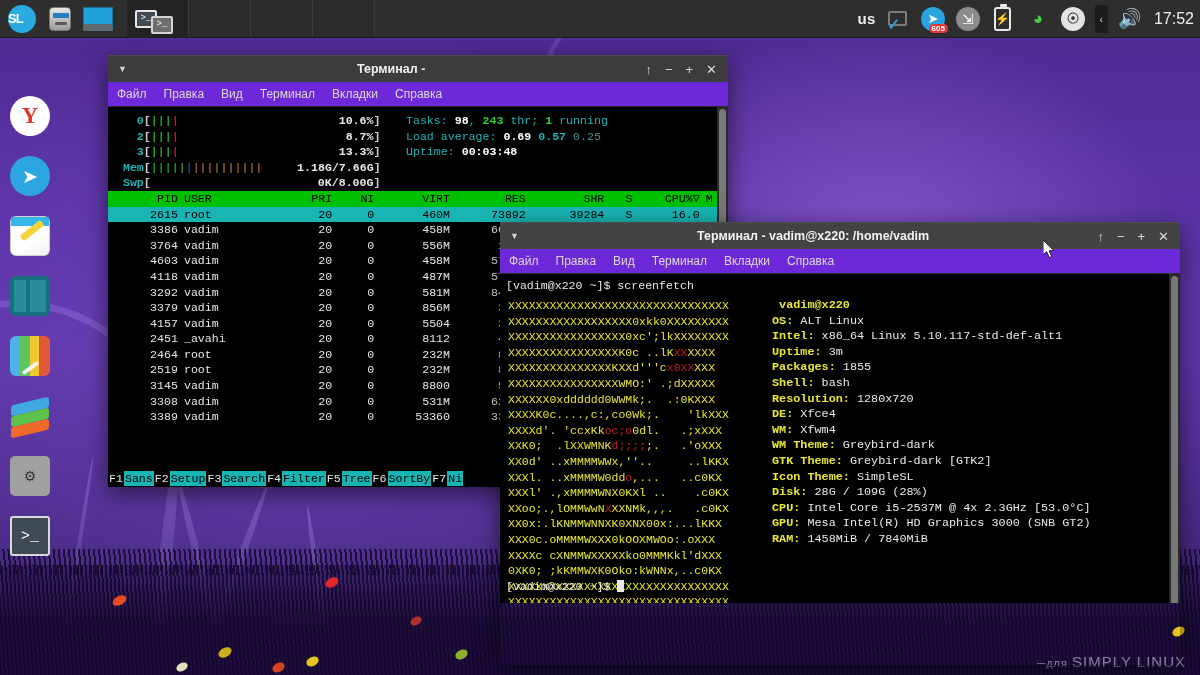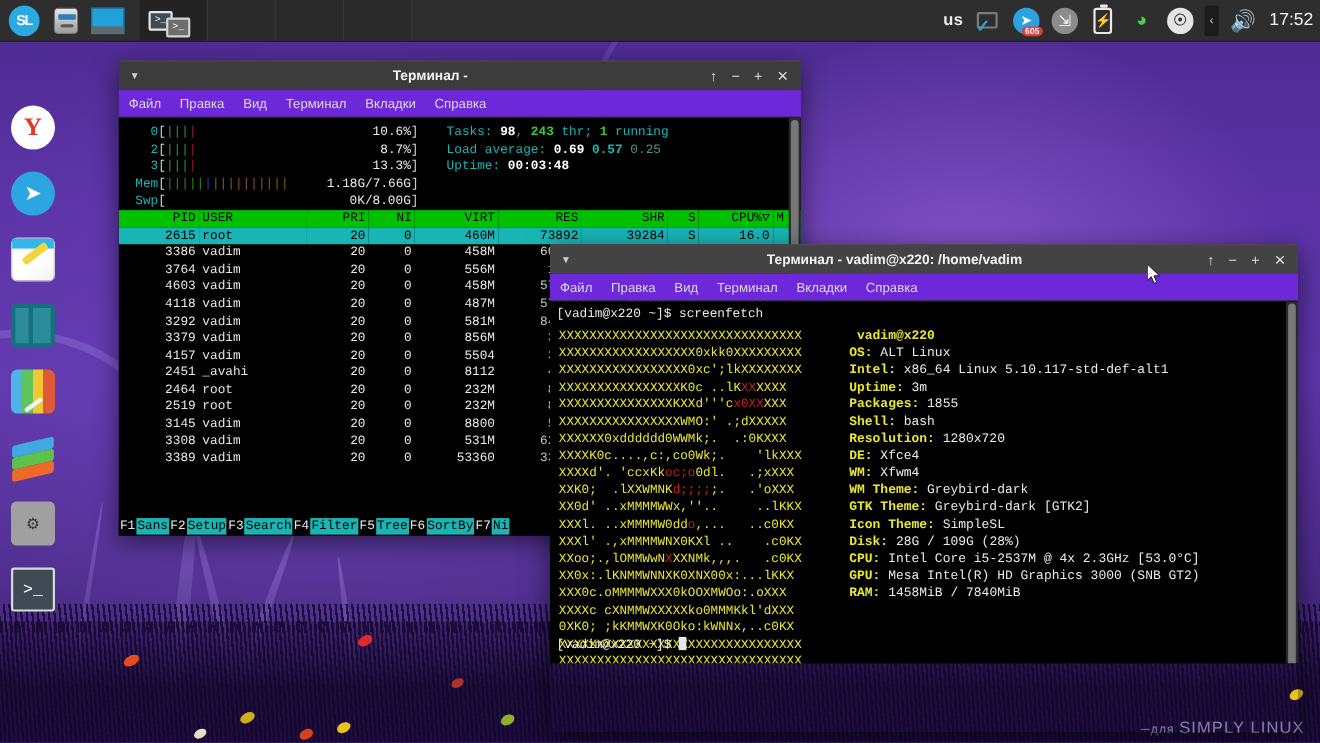--- a/index.html
+++ b/index.html
@@ -50,21 +50,21 @@
   
   #panel {
     position:absolute; top:0; left:0; right:0; height:38px;
     background:#2e2e2e; display:flex; align-items:center; z-index:60;
     border-bottom:1px solid #1c1c1c;
   }
   .panel-left { display:flex; align-items:center; height:100%; }
   .sl-logo {
     width:28px; height:28px; border-radius:50%; margin:0 9px 0 8px;
     background:#29abe2; color:#fff; font-weight:bold; font-size:13px;
-    display:flex; align-items:center; justify-content:center; letter-spacing:-1px;
+    display:flex; align-items:center; justify-content:flex-start; letter-spacing:-1px;
   }
   .panel-icon { width:30px; height:28px; margin-right:8px; display:flex; align-items:center; justify-content:center;}
   .files-ico {
     width:22px; height:24px; border-radius:4px;
     background:linear-gradient(180deg,#e8e8e8,#9c9c9c);
     border:1px solid #777; position:relative;
   }
   .files-ico:before{ content:""; position:absolute; left:3px; top:5px; width:16px; height:5px; background:#2a7fbb; border-radius:1px;}
   .files-ico:after{ content:""; position:absolute; left:5px; top:14px; width:12px; height:3px; background:#5a5a5a; border-radius:2px;}
   .blue-ico { width:30px; height:24px; background:#21a1d8; border:1px solid #17749b; border-bottom:7px solid #5e6a70; }
@@ -131,21 +131,21 @@
   .menubar span { color:#dadada; font-size:12px; }
   .termbody { background:#000; position:relative; overflow:hidden;
               font-family:"Liberation Mono", monospace; }
   .scrollbar { position:absolute; right:0; top:0; bottom:0; width:11px; background:#2a2a2a; }
   .scrollthumb { position:absolute; top:2px; left:2px; width:7px; background:#787878; border-radius:4px; }
 
   
   #htop-win { left:108px; top:55px; width:620px; height:432px; }
   #htop-body { height:380px; padding:6px 0 0 0; font-size:11.6px; line-height:15.5px; }
   .htop-top { display:flex; padding-left:8px; }
-  .meters { width:290px; }
+  .meters { width:290px;font-weight:bold; }
   .meterline { white-space:pre; color:#cfcfcf; }
   .mlabel { color:#19b5b5; }
   .bracket { color:#cfcfcf; }
   .bar { display:inline-block; }
   .pct { color:#e8e8e8; }
   .statline { white-space:pre; }
   .st-k { color:#19b5b5; }
   .st-v { color:#ffffff; font-weight:bold; }
   .st-g { color:#2fcc2f; font-weight:bold; }
   .st-d { color:#4f8f8f; }

